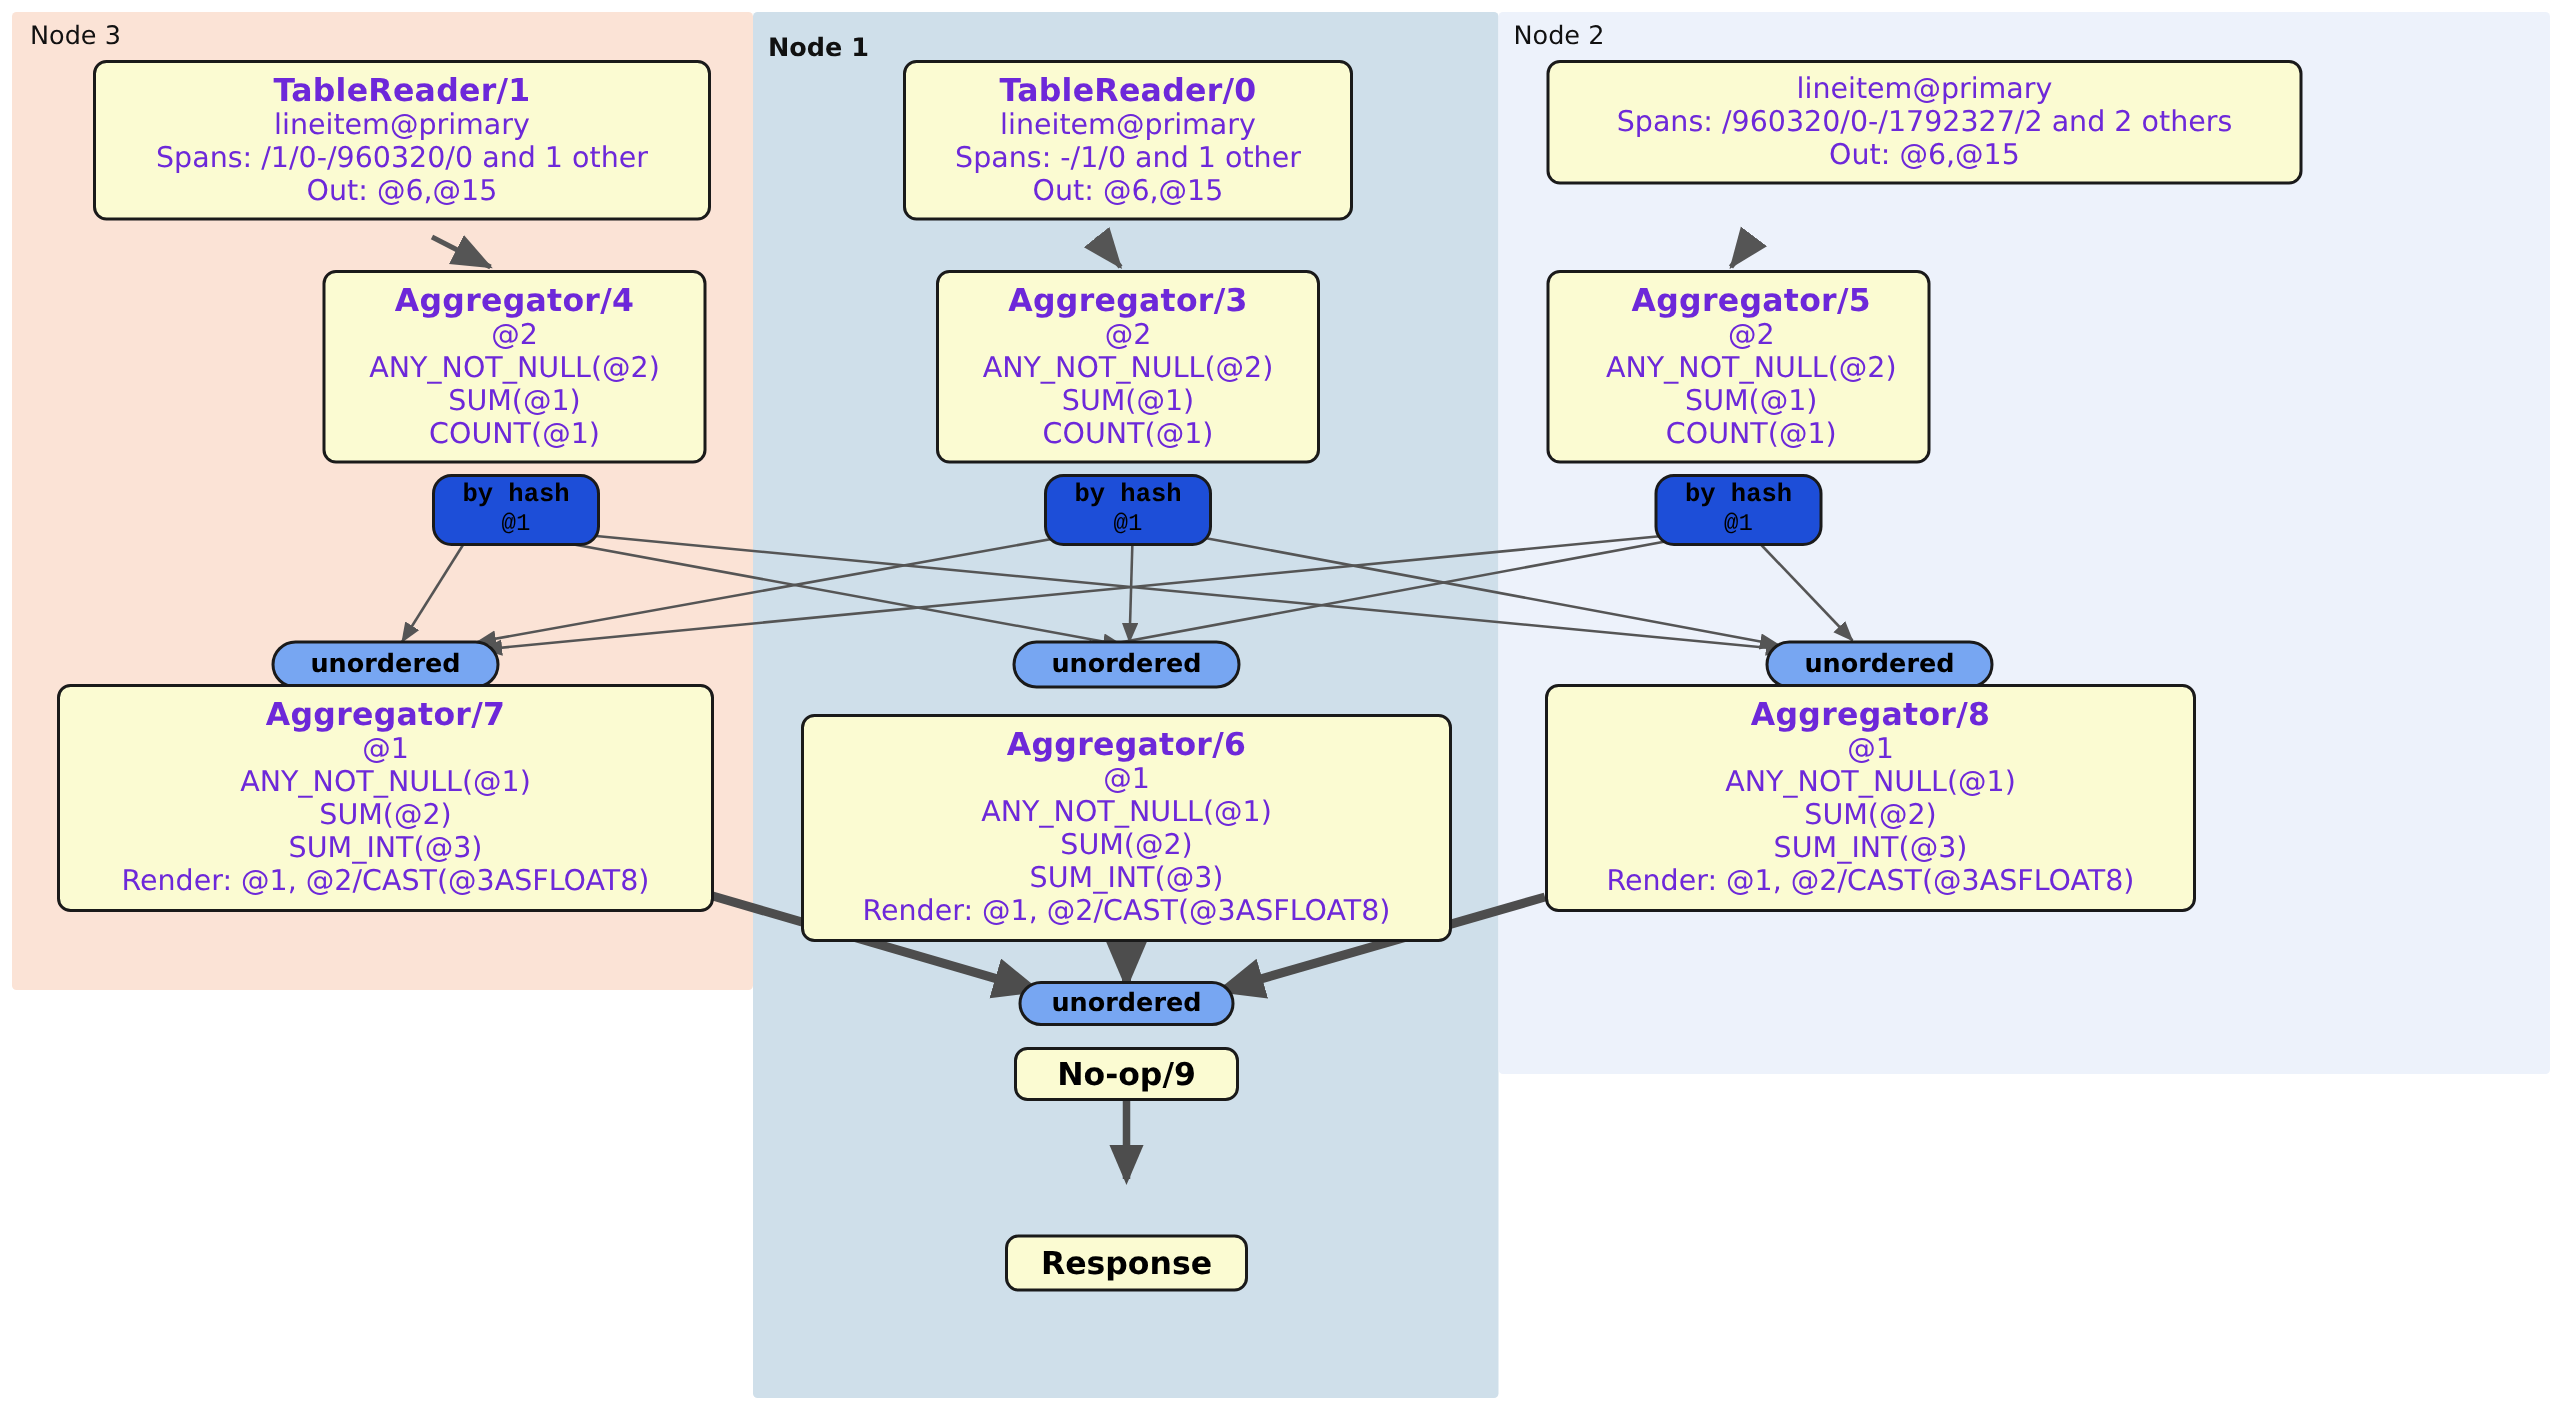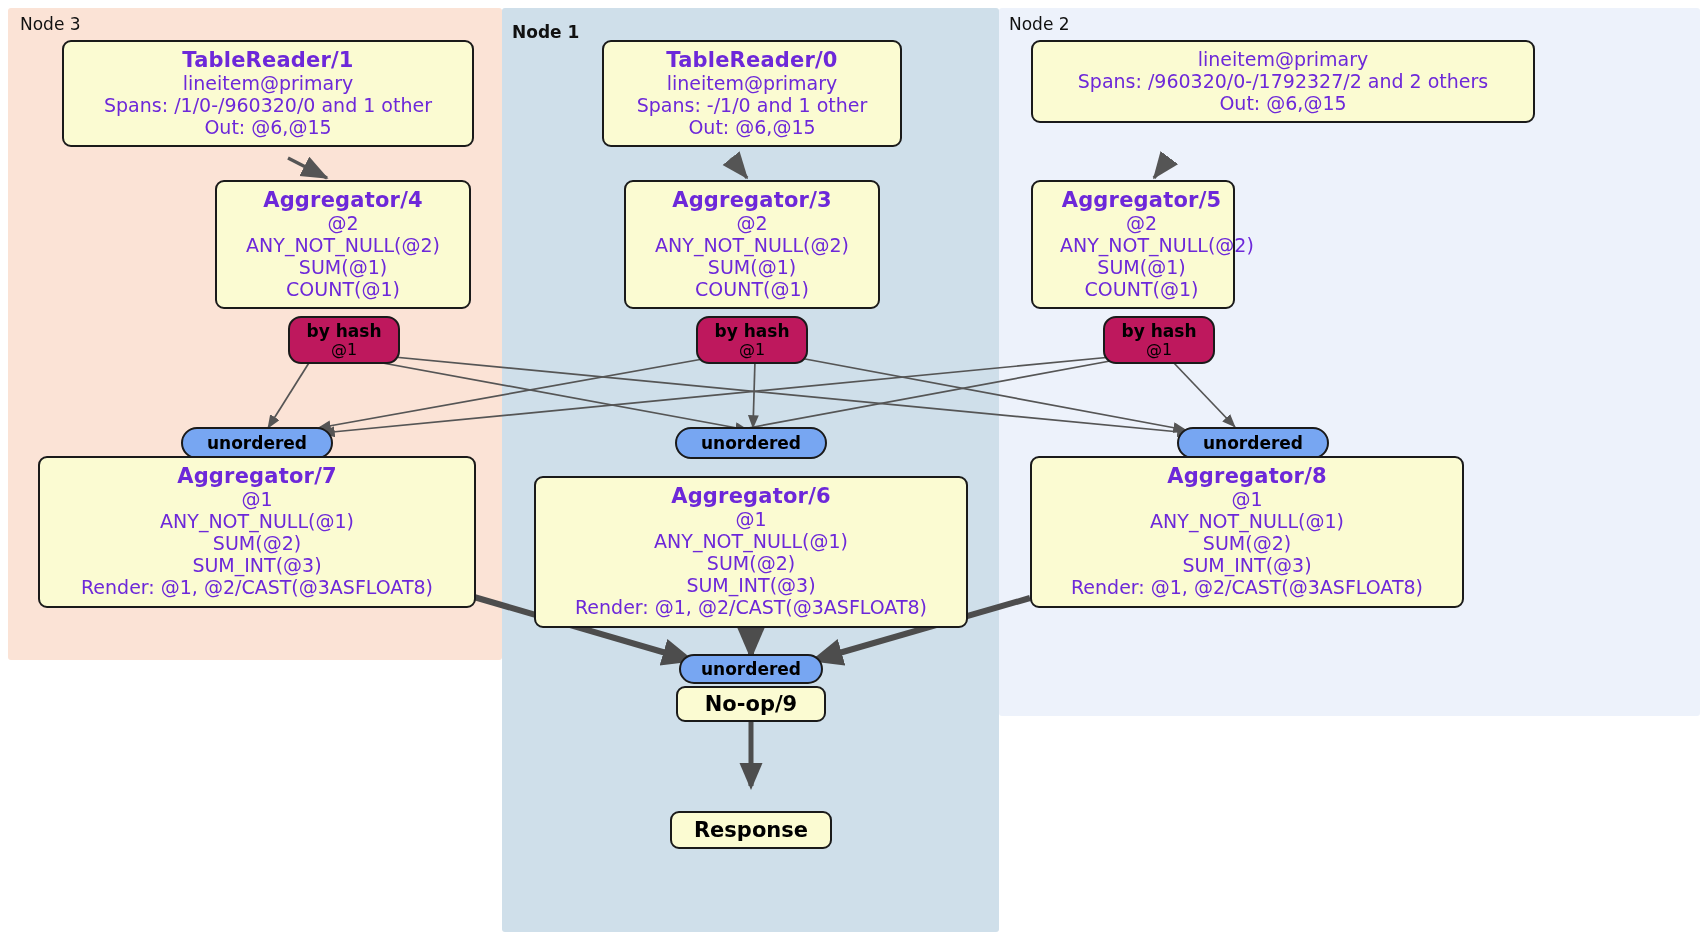--- a/index.html
+++ b/index.html
@@ -8,26 +8,26 @@
 
   .node-panel{position:absolute;border-radius:3px;}
   .node-label{position:absolute;font-size:17px;color:#111;line-height:1;white-space:nowrap;}
 
   .proc{position:absolute;box-sizing:border-box;background:#fbfbd2;border:2px solid #1a1a1a;
         border-radius:9px;text-align:center;color:#6d28d9;padding:6px 10px 7px 10px;}
   .proc .ttl{font-weight:bold;font-size:21px;line-height:1.16;letter-spacing:.2px;}
   .proc .ln{font-size:19px;line-height:1.16;white-space:nowrap;}
 
   .small-proc{position:absolute;box-sizing:border-box;background:#fbfbd2;border:2px solid #1a1a1a;
-        border-radius:9px;text-align:center;display:flex;align-items:center;justify-content:center;}
+        border-radius:9px;text-align:center;display:flex;align-items:center;justify-content:center;margin-top:12px;}
   .small-proc span{font-weight:bold;font-size:21px;}
 
   .pill{position:absolute;box-sizing:border-box;border:2px solid #1a1a1a;text-align:center;
         display:flex;flex-direction:column;align-items:center;justify-content:center;}
-  .pill.hash{background:#be185d;border-radius:13px;}
+  .pill.hash{background:#1d4ed8;border-radius:13px;font-family:Liberation Mono, monospace;}
   .pill.unord{background:#77a6f2;border-radius:17px;}
   .pill .p1{font-weight:bold;font-size:17px;line-height:1.1;}
   .pill .p2{font-size:16px;line-height:1.1;}
 
   svg.edges{position:absolute;left:0;top:0;width:1708px;height:940px;overflow:visible;}
 </style>
 </head>
 <body>
 
 <div id="stage">
@@ -112,21 +112,21 @@
   </div>
 
   <div class="proc" style="left:624px;top:180px;width:256px;text-align:center;">
     <div class="ttl">Aggregator/3</div>
     <div class="ln">@2</div>
     <div class="ln">ANY_NOT_NULL(@2)</div>
     <div class="ln">SUM(@1)</div>
     <div class="ln">COUNT(@1)</div>
   </div>
 
-  <div class="proc" style="left:1031px;top:180px;width:204px;padding-left:27px;">
+  <div class="proc" style="left:1031px;top:180px;width:256px;padding-left:27px;">
     <div class="ttl">Aggregator/5</div>
     <div class="ln">@2</div>
     <div class="ln">ANY_NOT_NULL(@2)</div>
     <div class="ln">SUM(@1)</div>
     <div class="ln">COUNT(@1)</div>
   </div>
 
   <div class="pill hash" style="left:288px;top:316px;width:112px;height:48px;">
     <div class="p1">by hash</div>
     <div class="p2">@1</div>

